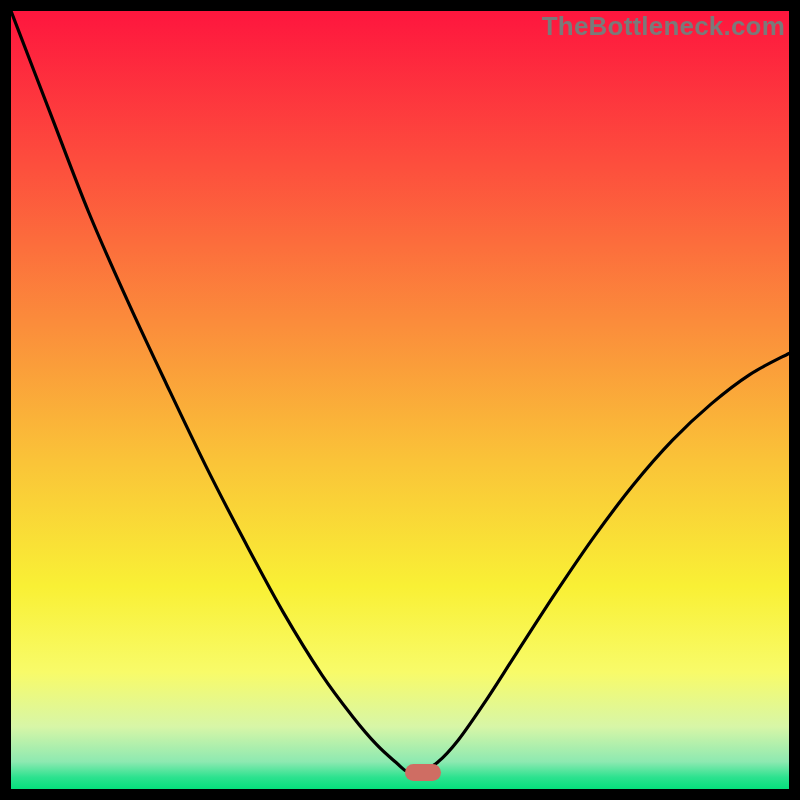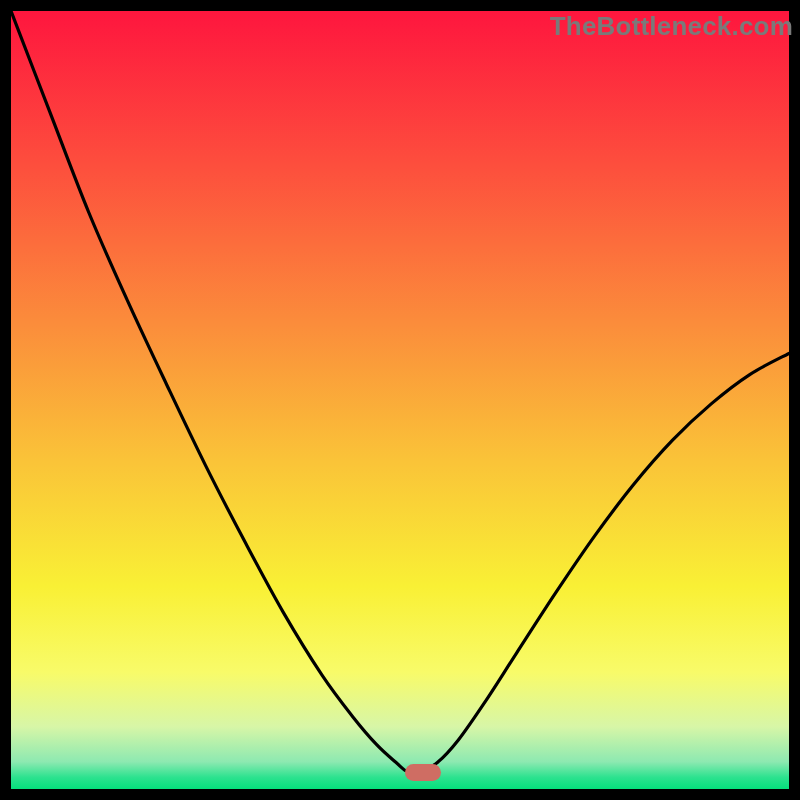--- a/index.html
+++ b/index.html
@@ -10,21 +10,20 @@
     background: #000;
     overflow: hidden;
   }
   .frame {
     position: absolute;
     left: 11px;
     top: 11px;
     width: 778px;
     height: 778px;
     background: #000;
-    padding-left: 8px;
   }
   .plot {
     position: absolute;
     left: 0;
     top: 0;
     width: 778px;
     height: 778px;
   }
   .watermark {
     position: absolute;

